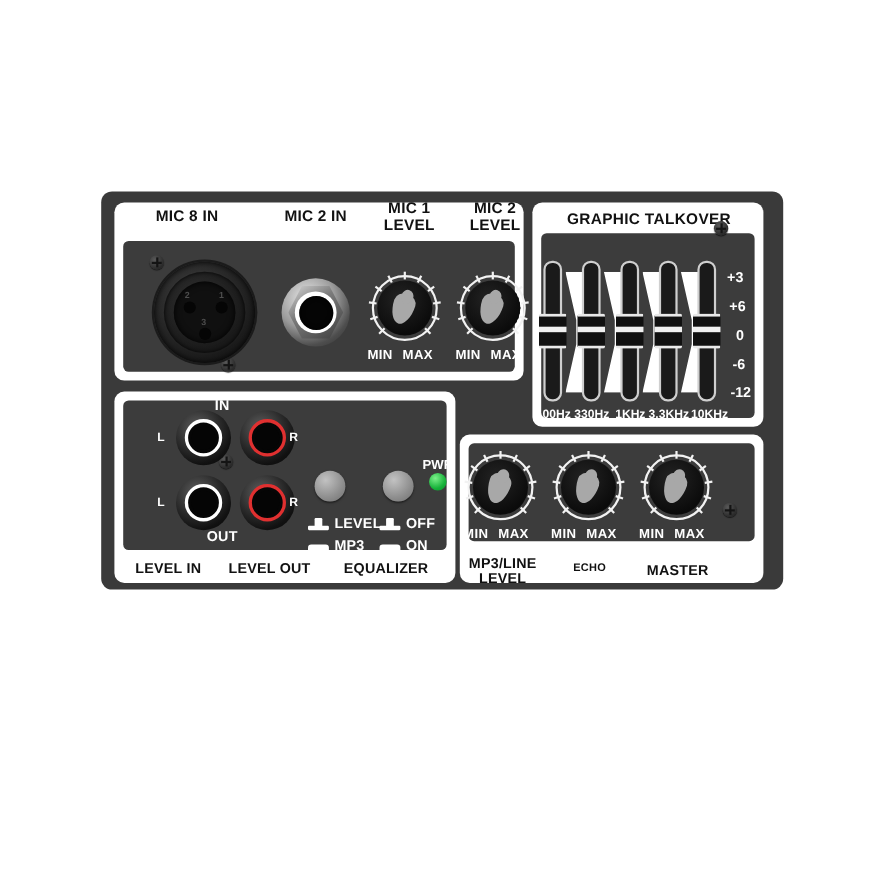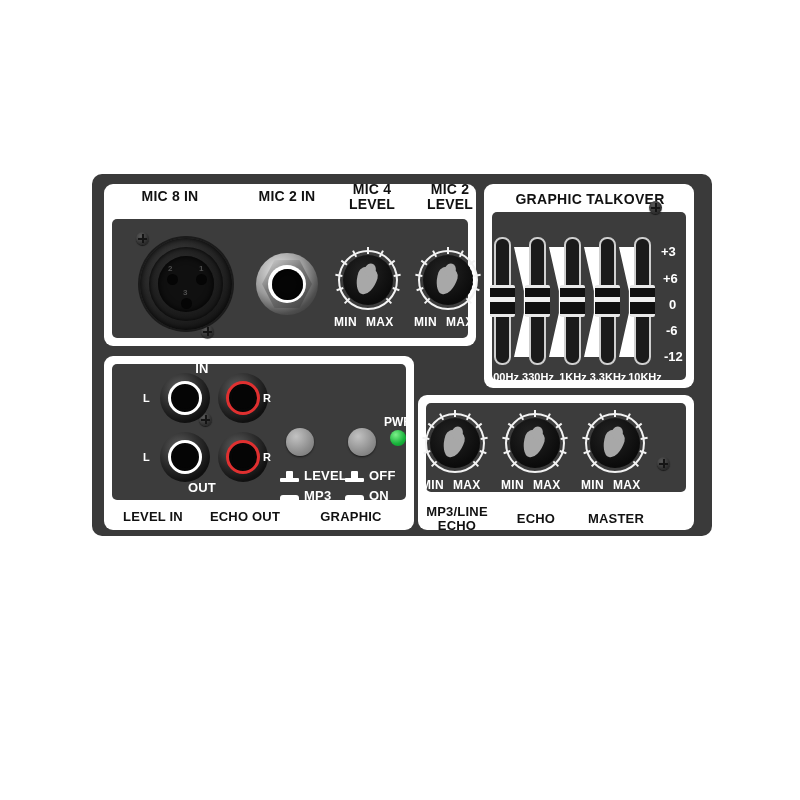--- a/index.html
+++ b/index.html
@@ -109,21 +109,21 @@
 
   <div id="top-half">
 
     <div class="chassis" id="chassis-top"></div>
 
     <div class="plate" style="left:104px;top:184px;width:372px;height:162px;">
       <div class="inner" style="top:35px;bottom:8px;"></div>
     </div>
     <div class="cap" style="left:110px;top:189px;width:120px;font-size:14px;">MIC 8 IN</div>
     <div class="cap" style="left:232px;top:189px;width:110px;font-size:14px;">MIC 2 IN</div>
-    <div class="cap" style="left:328px;top:182px;width:88px;font-size:14px;">MIC 4
+    <div class="cap" style="left:328px;top:182px;width:88px;font-size:14px;">MIC 1
 LEVEL</div>
     <div class="cap" style="left:406px;top:182px;width:88px;font-size:14px;">MIC 2
 LEVEL</div>
 
     <div class="screw" style="left:136px;top:232px;"></div>
     <div class="screw" style="left:201px;top:325px;"></div>
 
     <div class="xlr" style="left:140px;top:238px;">
       <div class="ring2"></div>
       <div class="barrel"></div>
@@ -252,22 +252,22 @@
         <div class="tick" style="transform: rotate(108deg);"></div>
         <div class="tick" style="transform: rotate(135deg);"></div>
       </div>
     <div class="minmax" style="left:414px;top:315px;">MIN</div>
     <div class="minmax" style="left:446px;top:315px;">MAX</div>
 
     <div class="plate" style="left:104px;top:356px;width:310px;height:174px;">
       <div class="inner" style="top:8px;bottom:30px;"></div>
     </div>
     <div class="cap" style="left:108px;top:510px;width:90px;font-size:13px;">LEVEL IN</div>
-    <div class="cap" style="left:196px;top:510px;width:98px;font-size:13px;">ECHO OUT</div>
-    <div class="cap" style="left:296px;top:510px;width:110px;font-size:13px;">GRAPHIC</div>
+    <div class="cap" style="left:196px;top:510px;width:98px;font-size:13px;">LEVEL OUT</div>
+    <div class="cap" style="left:296px;top:510px;width:110px;font-size:13px;">EQUALIZER</div>
 
     <div class="cap" style="left:177px;top:362px;width:50px;font-size:13px;color:#fff;">IN</div>
     <div class="cap" style="left:177px;top:481px;width:50px;font-size:13px;color:#fff;">OUT</div>
 
     <div class="screw" style="left:199px;top:413px;"></div>
 
     <div class="rca" style="left:160px;top:373px;">
         <div class="clr"></div>
         <div class="ctr"></div>
       </div>
@@ -320,22 +320,22 @@
       <div class="glyph flat">
           <div class="base"></div>
         </div>
       <span class="t">ON</span>
     </div>
 
     <div class="plate" style="left:418px;top:395px;width:276px;height:135px;">
       <div class="inner" style="top:8px;bottom:38px;"></div>
     </div>
     <div class="cap" style="left:418px;top:505px;width:78px;font-size:13px;">MP3/LINE
-ECHO</div>
-    <div class="cap" style="left:500px;top:512px;width:72px;font-size:13px;">ECHO</div>
+LEVEL</div>
+    <div class="cap" style="left:500px;top:512px;width:72px;font-size:10px;">ECHO</div>
     <div class="cap" style="left:576px;top:512px;width:80px;font-size:13px;">MASTER</div>
 
     <div class="screw" style="left:657px;top:457px;"></div>
 
     <div class="knob" style="left:425px;top:413px;">
       <div class="bezel"></div>
         <div class="knurl">
           <i style="transform: rotate(0deg);"></i>
           <i style="transform: rotate(10deg);"></i>
           <i style="transform: rotate(20deg);"></i>

